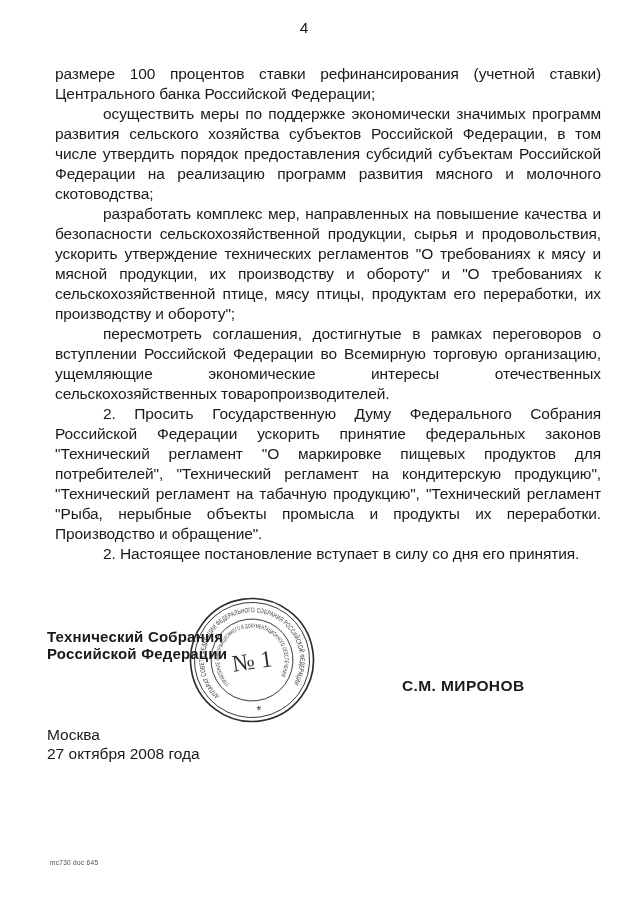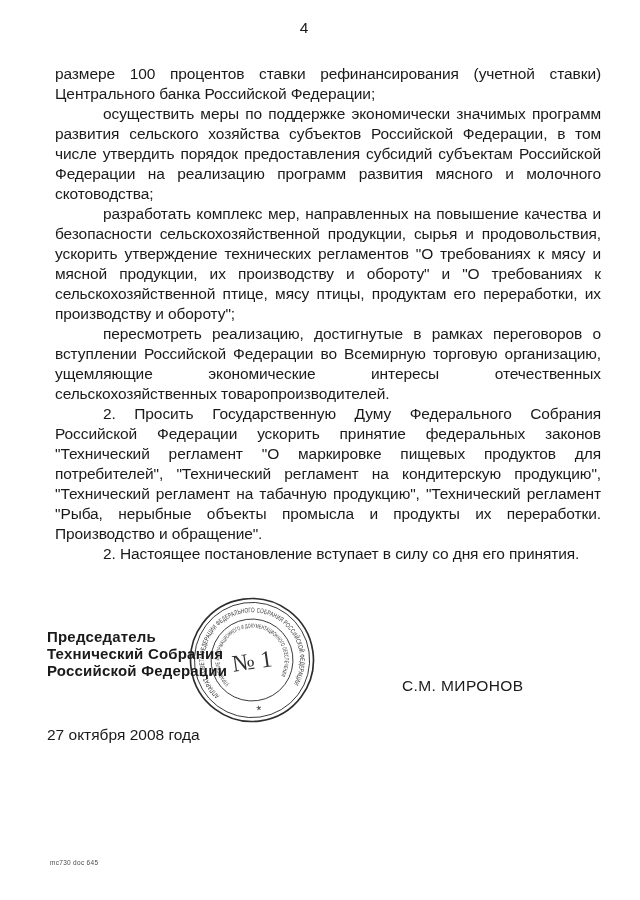--- a/index.html
+++ b/index.html
@@ -45,21 +45,21 @@
     font-size: 15px;
     font-weight: bold;
     line-height: 17px;
     letter-spacing: 0.2px;
   }
   .sig-name {
     position: absolute;
     left: 402px;
     top: 677px;
     font-size: 15.5px;
-    font-weight: normal;
+    font-weight: bold;
     letter-spacing: 0.4px;
   }
   .stamp-wrap {
     position: absolute;
     left: 188px;
     top: 596px;
     width: 128px;
     height: 128px;
     transform: rotate(-8deg);
     opacity: 0.92;
@@ -85,27 +85,26 @@
 <body>
 
 <div class="page">
 
   <div class="page-number">4</div>
 
   <div class="body-text">
     <p class="para">размере 100 процентов ставки рефинансирования (учетной ставки) Центрального банка Российской Федерации;</p>
     <p class="para indent">осуществить меры по поддержке экономически значимых программ развития сельского хозяйства субъектов Российской Федерации, в том числе утвердить порядок предоставления субсидий субъектам Российской Федерации на реализацию программ развития мясного и молочного скотоводства;</p>
     <p class="para indent">разработать комплекс мер, направленных на повышение качества и безопасности сельскохозяйственной продукции, сырья и продовольствия, ускорить утверждение технических регламентов "О требованиях к мясу и мясной продукции, их производству и обороту" и "О требованиях к сельскохозяйственной птице, мясу птицы, продуктам его переработки, их производству и обороту";</p>
-    <p class="para indent">пересмотреть реализацию, достигнутые в рамках переговоров о вступлении Российской Федерации во Всемирную торговую организацию, ущемляющие экономические интересы отечественных сельскохозяйственных товаропроизводителей.</p>
+    <p class="para indent">пересмотреть соглашения, достигнутые в рамках переговоров о вступлении Российской Федерации во Всемирную торговую организацию, ущемляющие экономические интересы отечественных сельскохозяйственных товаропроизводителей.</p>
     <p class="para indent">2. Просить Государственную Думу Федерального Собрания Российской Федерации ускорить принятие федеральных законов "Технический регламент "О маркировке пищевых продуктов для потребителей", "Технический регламент на кондитерскую продукцию", "Технический регламент на табачную продукцию", "Технический регламент "Рыба, нерыбные объекты промысла и продукты их переработки. Производство и обращение".</p>
     <p class="para indent">2. Настоящее постановление вступает в силу со дня его принятия.</p>
   </div>
 
   <div class="sig-block">
-    <div>Председатель</div>
     <div>Технический Собрания</div>
     <div>Российской Федерации</div>
   </div>
 
   <div class="sig-name">С.М. МИРОНОВ</div>
 
   <div class="stamp-wrap">
     <svg viewBox="0 0 200 200" width="128" height="128">
       <defs>
         <path id="stampOuterPath" d="M 42 148 A 75 75 0 1 1 158 148" fill="none"></path>
@@ -119,18 +118,19 @@
       </text>
       <text font-size="9" fill="#1c1c1c" letter-spacing="0.4">
         <textPath href="#stampInnerPath" startOffset="0" textLength="226" lengthAdjust="spacingAndGlyphs">УПРАВЛЕНИЕ ИНФОРМАЦИОННОГО И ДОКУМЕНТАЦИОННОГО ОБЕСПЕЧЕНИЯ</textPath>
       </text>
       <text x="100" y="114" text-anchor="middle" font-size="37" font-family="Liberation Serif, serif" fill="#1c1c1c">№ 1</text>
       <text x="100" y="186" text-anchor="middle" font-size="20" fill="#1c1c1c">*</text>
     </svg>
   </div>
 
   <div class="issued">
+    <div>Москва</div>
     <div>27 октября 2008 года</div>
   </div>
 
   <div class="footer-note">mc730 doc   645</div>
 
 </div>
 
 </body></html>

